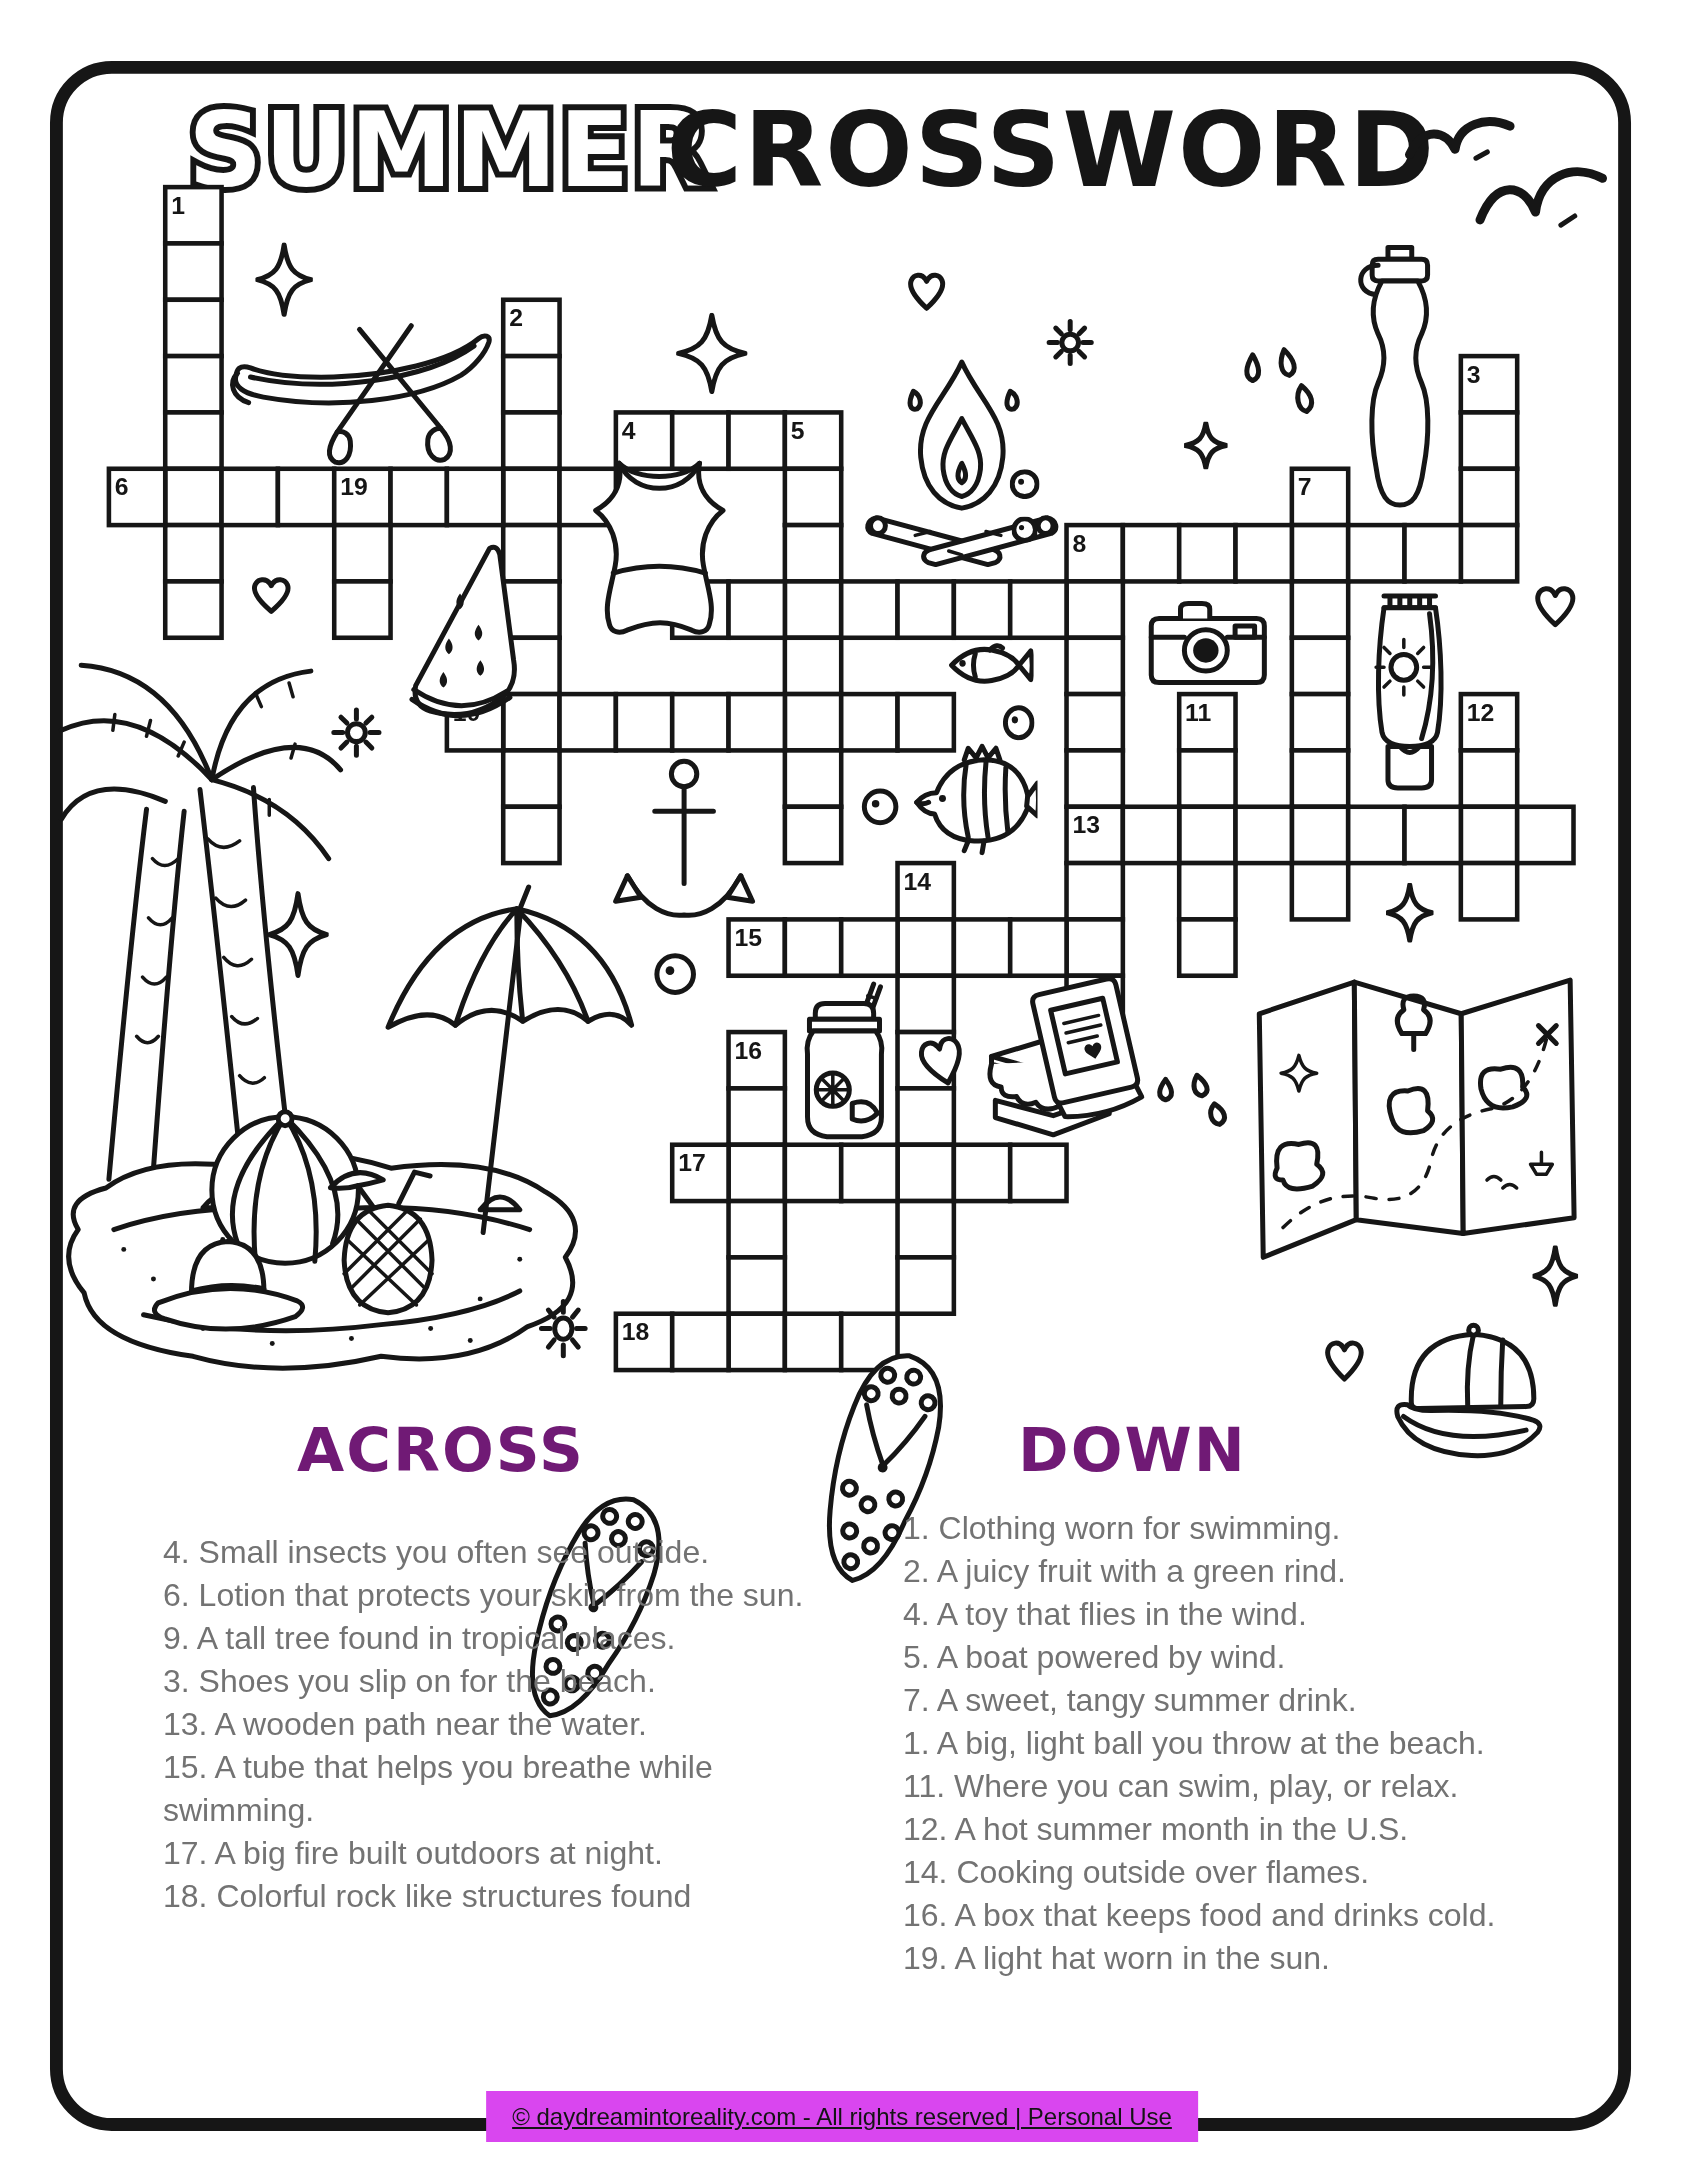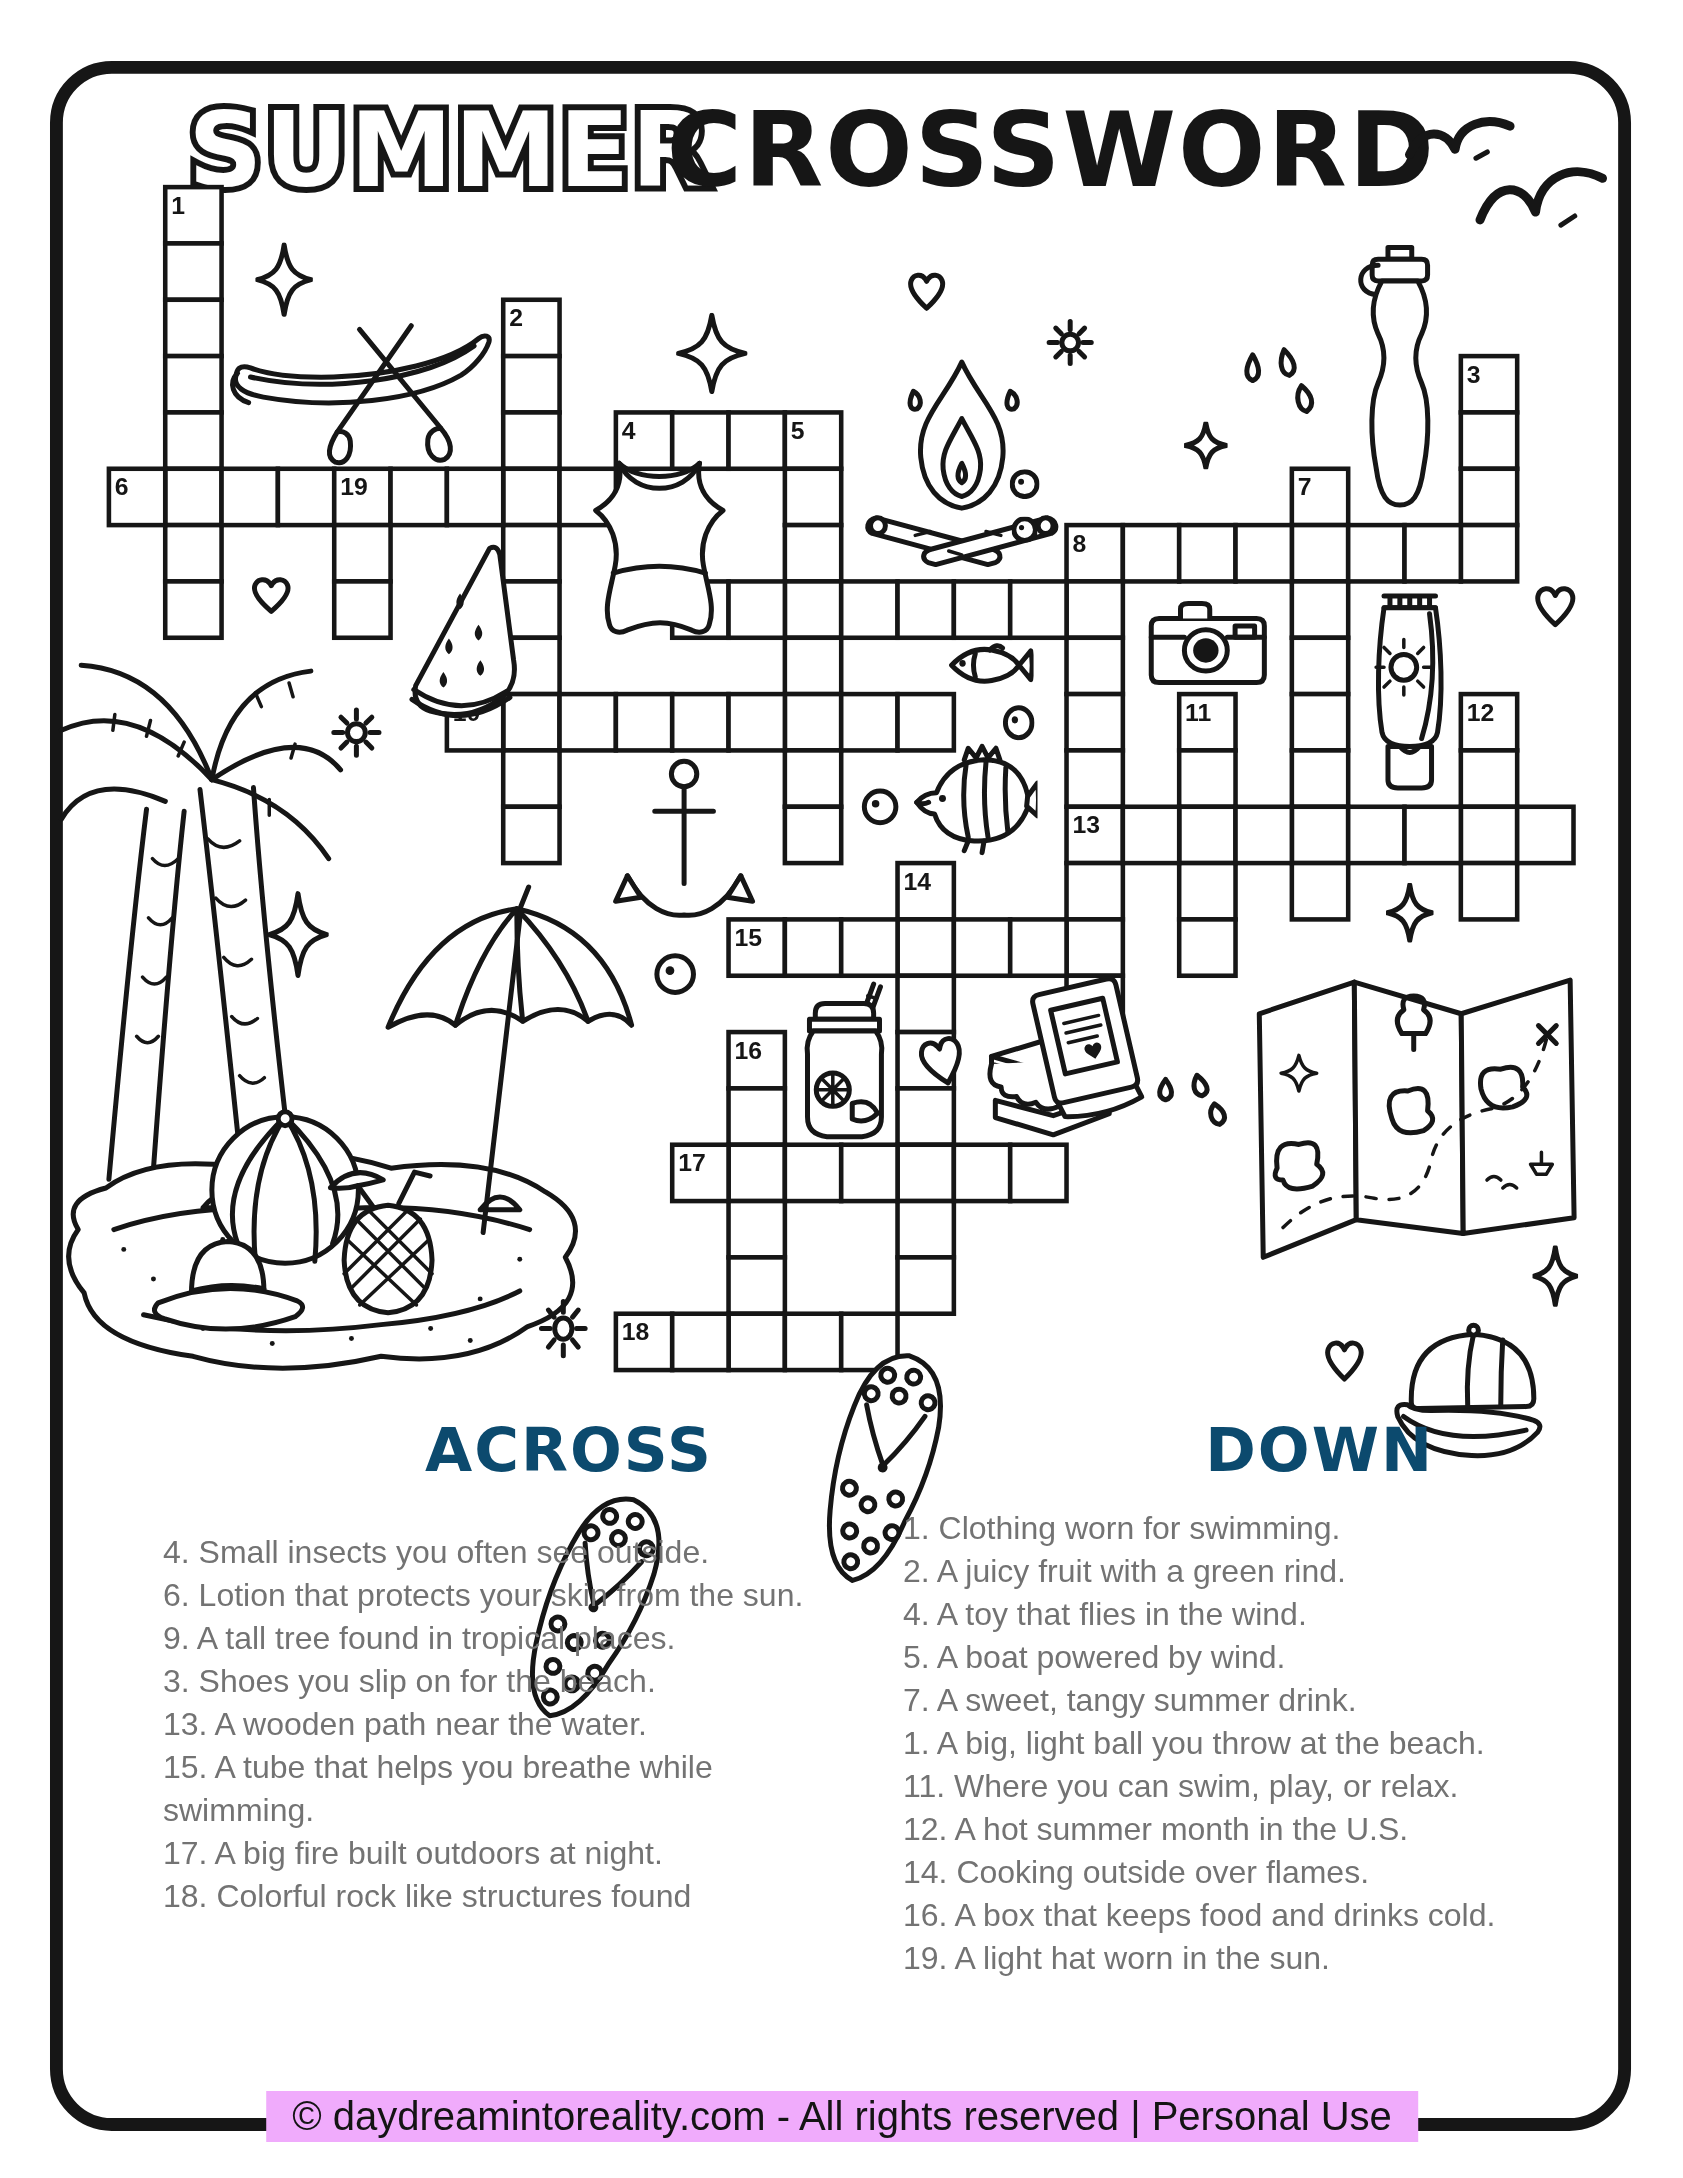--- a/index.html
+++ b/index.html
@@ -11,26 +11,26 @@
   .w{fill:#ffffff;}
   .f{fill:#161616;stroke:none;}
   .thick{stroke-width:9;}
   .thin{stroke-width:3.5;}
   .dash{stroke-dasharray:10 13;}
   .cell{fill:#ffffff;stroke:#161616;stroke-width:4.6;}
   .cellnum{font-family:"Liberation Sans",sans-serif;font-size:25px;font-weight:700;fill:#161616;}
   .title-outline{font-family:"DejaVu Sans",sans-serif;font-weight:bold;font-size:104px;
                  fill:#ffffff;stroke:#161616;stroke-width:12;paint-order:stroke;letter-spacing:2px;}
   .title-solid{font-family:"DejaVu Sans",sans-serif;font-weight:bold;font-size:104px;fill:#161616;letter-spacing:2px;}
-  .list-heading{position:absolute;width:416px;text-align:right;font-family:"DejaVu Sans",sans-serif;
-                font-weight:bold;font-size:61px;letter-spacing:2px;color:#0c4a6e;}
+  .list-heading{position:absolute;width:416px;text-align:left;font-family:"DejaVu Sans",sans-serif;
+                font-weight:bold;font-size:61px;letter-spacing:2px;color:#701a75;}
   .clues{position:absolute;width:683px;font-size:32px;line-height:43px;color:#737373;}
   .clue-line{white-space:normal;}
-  #footer{position:absolute;top:2091px;left:842px;transform:translateX(-50%);background:#f0abfc;
-          padding:0 26px;font-size:40px;line-height:51px;white-space:nowrap;color:#141414;}
+  #footer{position:absolute;top:2091px;left:842px;transform:translateX(-50%);background:#d946ef;
+          padding:0 26px;font-size:24px;line-height:51px;white-space:nowrap;color:#141414;text-decoration:underline;}
 </style>
 </head>
 <body>
 
 <div id="page">
 
   <svg id="page-svg" width="1683" height="2178" viewBox="0 0 1700 2200">
     <defs>
       <symbol id="sym-sparkle" viewBox="0 0 100 100" preserveAspectRatio="none">
         <path class="ink w" d="M50 3 C56 34 66 44 97 50 C66 56 56 66 50 97 C44 66 34 56 3 50 C34 44 44 34 50 3 Z"></path>

